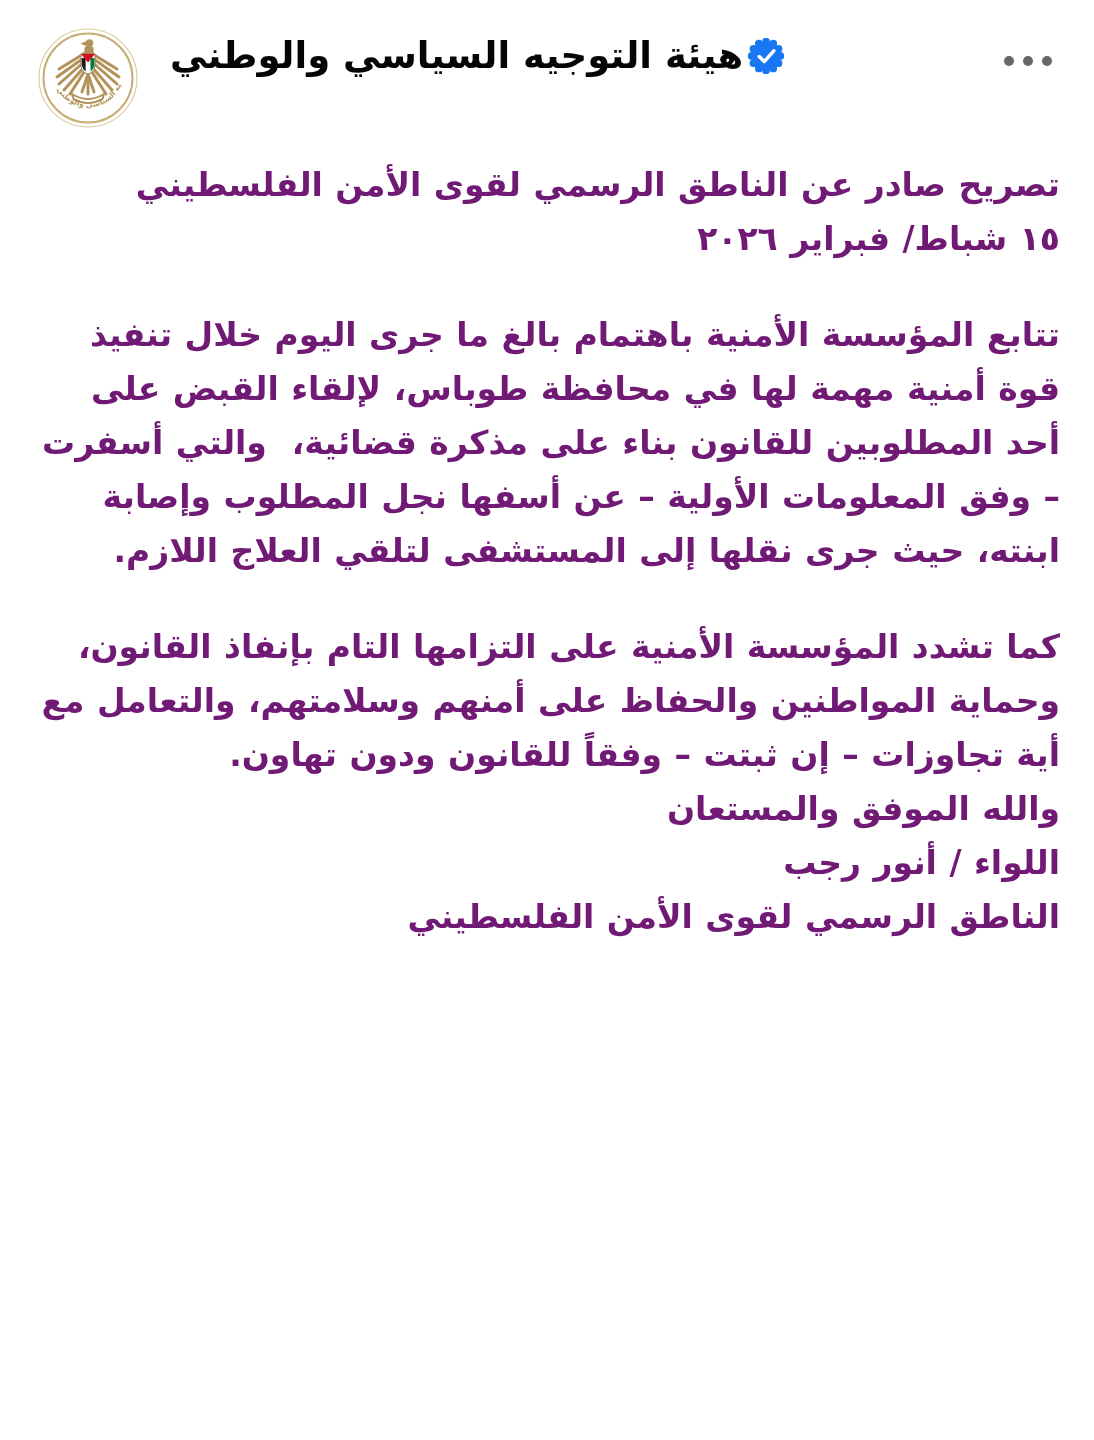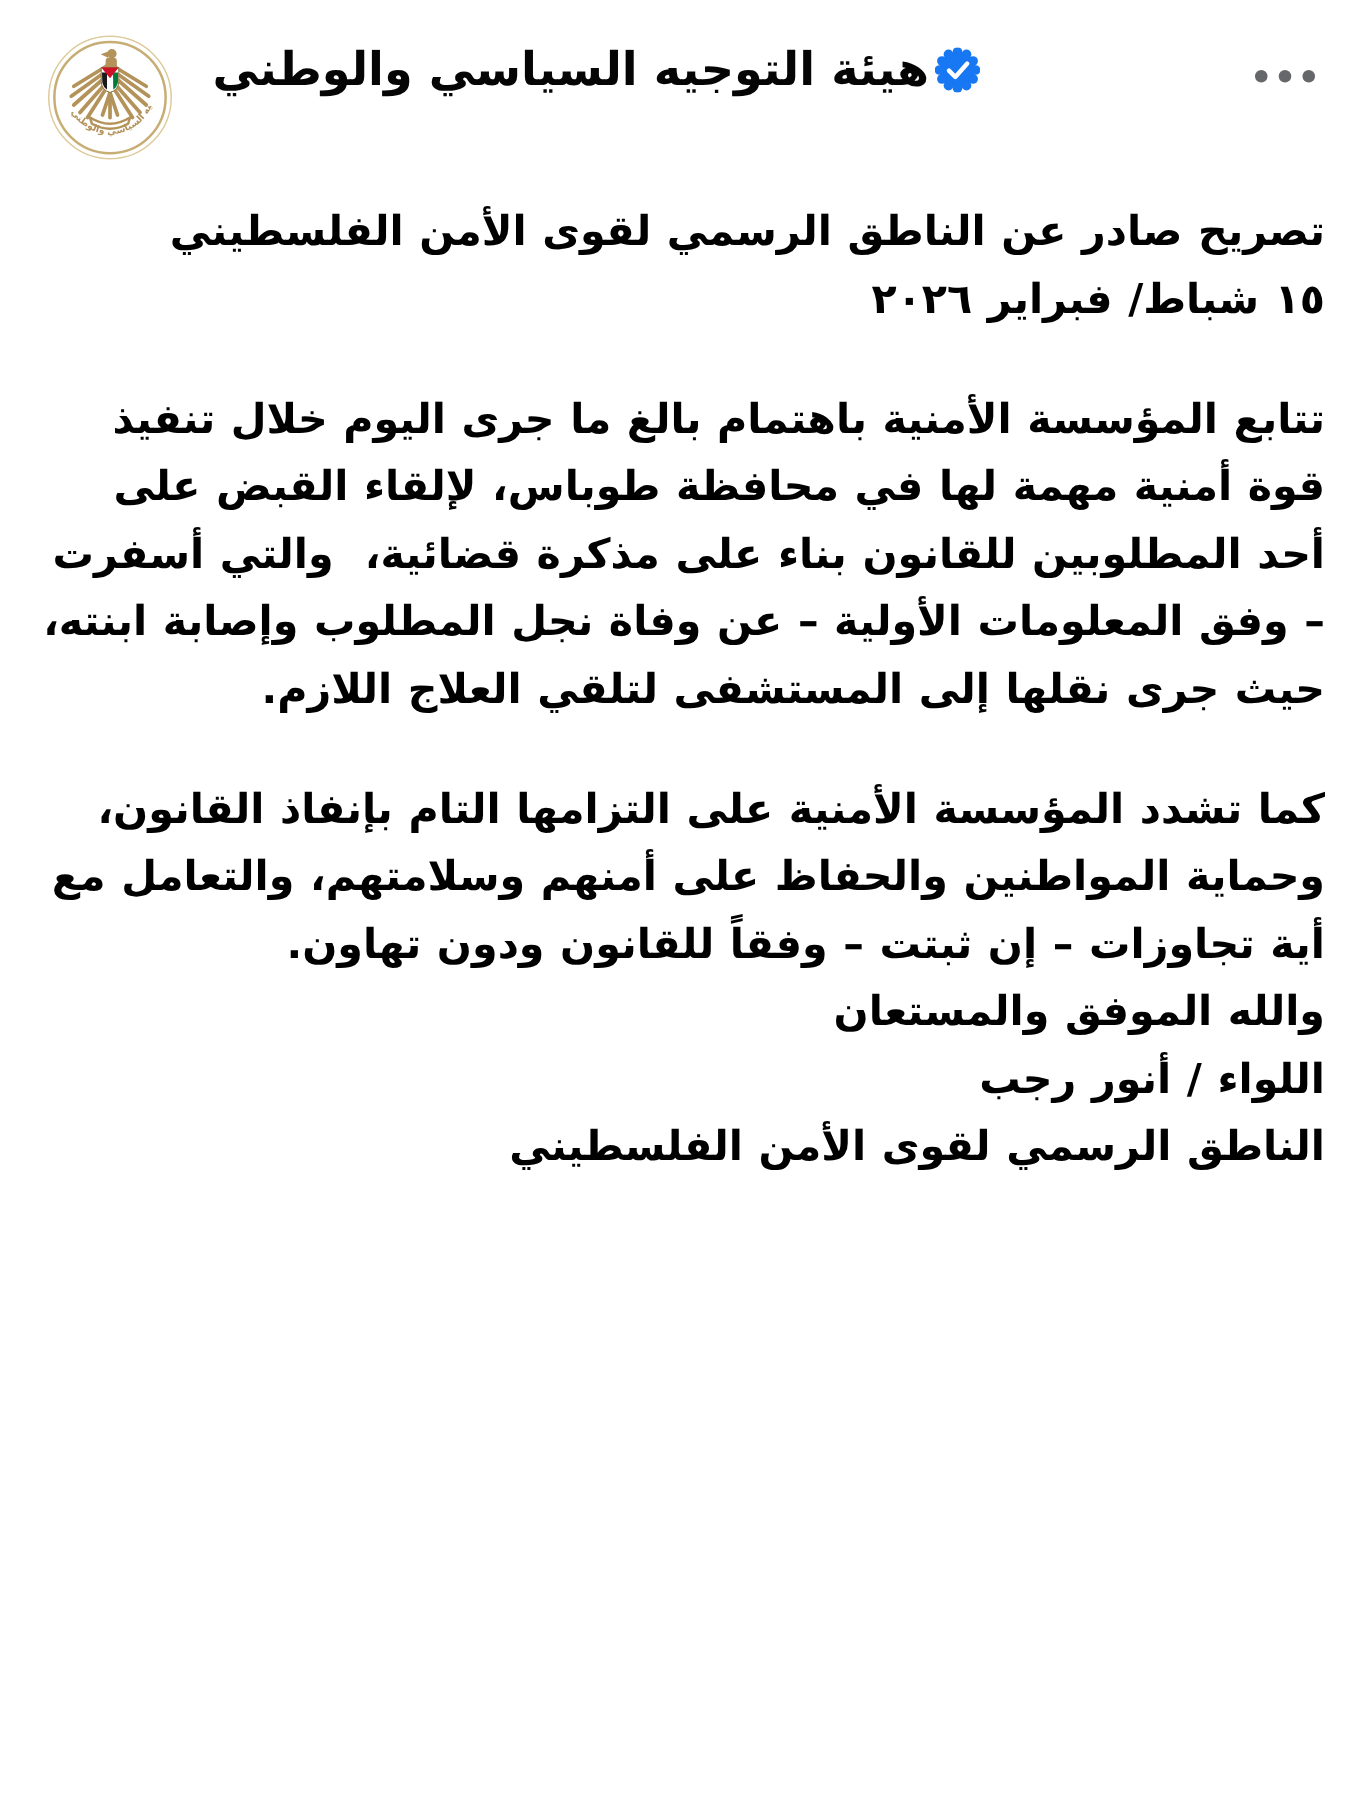--- a/index.html
+++ b/index.html
@@ -85,21 +85,21 @@
   
   .post-body {
     direction: rtl;
     padding: 30px 34px 0 34px;
   }
   .para {
     font-size: 33px;
     line-height: 54px;
     font-weight: 600;
     text-align: right;
-    color: #000000;
+    color: #701a75;
     white-space: pre-wrap;
     margin: 0 0 42px 0;
     word-spacing: 1px;
   }
   .para:last-child { margin-bottom: 0; }
 </style>
 </head>
 <body>
 
 <div class="post">
@@ -176,20 +176,20 @@
       <span class="more-dot"></span>
       <span class="more-dot"></span>
       <span class="more-dot"></span>
     </div>
 
   </div>
 
   <div class="post-body" dir="rtl" lang="ar">
     <div class="para">تصريح صادر عن الناطق الرسمي لقوى الأمن الفلسطيني
 ١٥ شباط/ فبراير ٢٠٢٦</div>
-    <div class="para">تتابع المؤسسة الأمنية باهتمام بالغ ما جرى اليوم خلال تنفيذ قوة أمنية مهمة لها في محافظة طوباس، لإلقاء القبض على أحد المطلوبين للقانون بناء على مذكرة قضائية،  والتي أسفرت – وفق المعلومات الأولية – عن وفاة نجل المطلوب وإصابة ابنته، حيث جرى نقلها إلى المستشفى لتلقي العلاج اللازم.</div>
+    <div class="para">تتابع المؤسسة الأمنية باهتمام بالغ ما جرى اليوم خلال تنفيذ قوة أمنية مهمة لها في محافظة طوباس، لإلقاء القبض على أحد المطلوبين للقانون بناء على مذكرة قضائية،  والتي أسفرت – وفق المعلومات الأولية – عن أسفها نجل المطلوب وإصابة ابنته، حيث جرى نقلها إلى المستشفى لتلقي العلاج اللازم.</div>
     <div class="para">كما تشدد المؤسسة الأمنية على التزامها التام بإنفاذ القانون، وحماية المواطنين والحفاظ على أمنهم وسلامتهم، والتعامل مع أية تجاوزات – إن ثبتت – وفقاً للقانون ودون تهاون.
 والله الموفق والمستعان
 اللواء / أنور رجب
 الناطق الرسمي لقوى الأمن الفلسطيني</div>
   </div>
 
 </div>
 
 </body></html>

